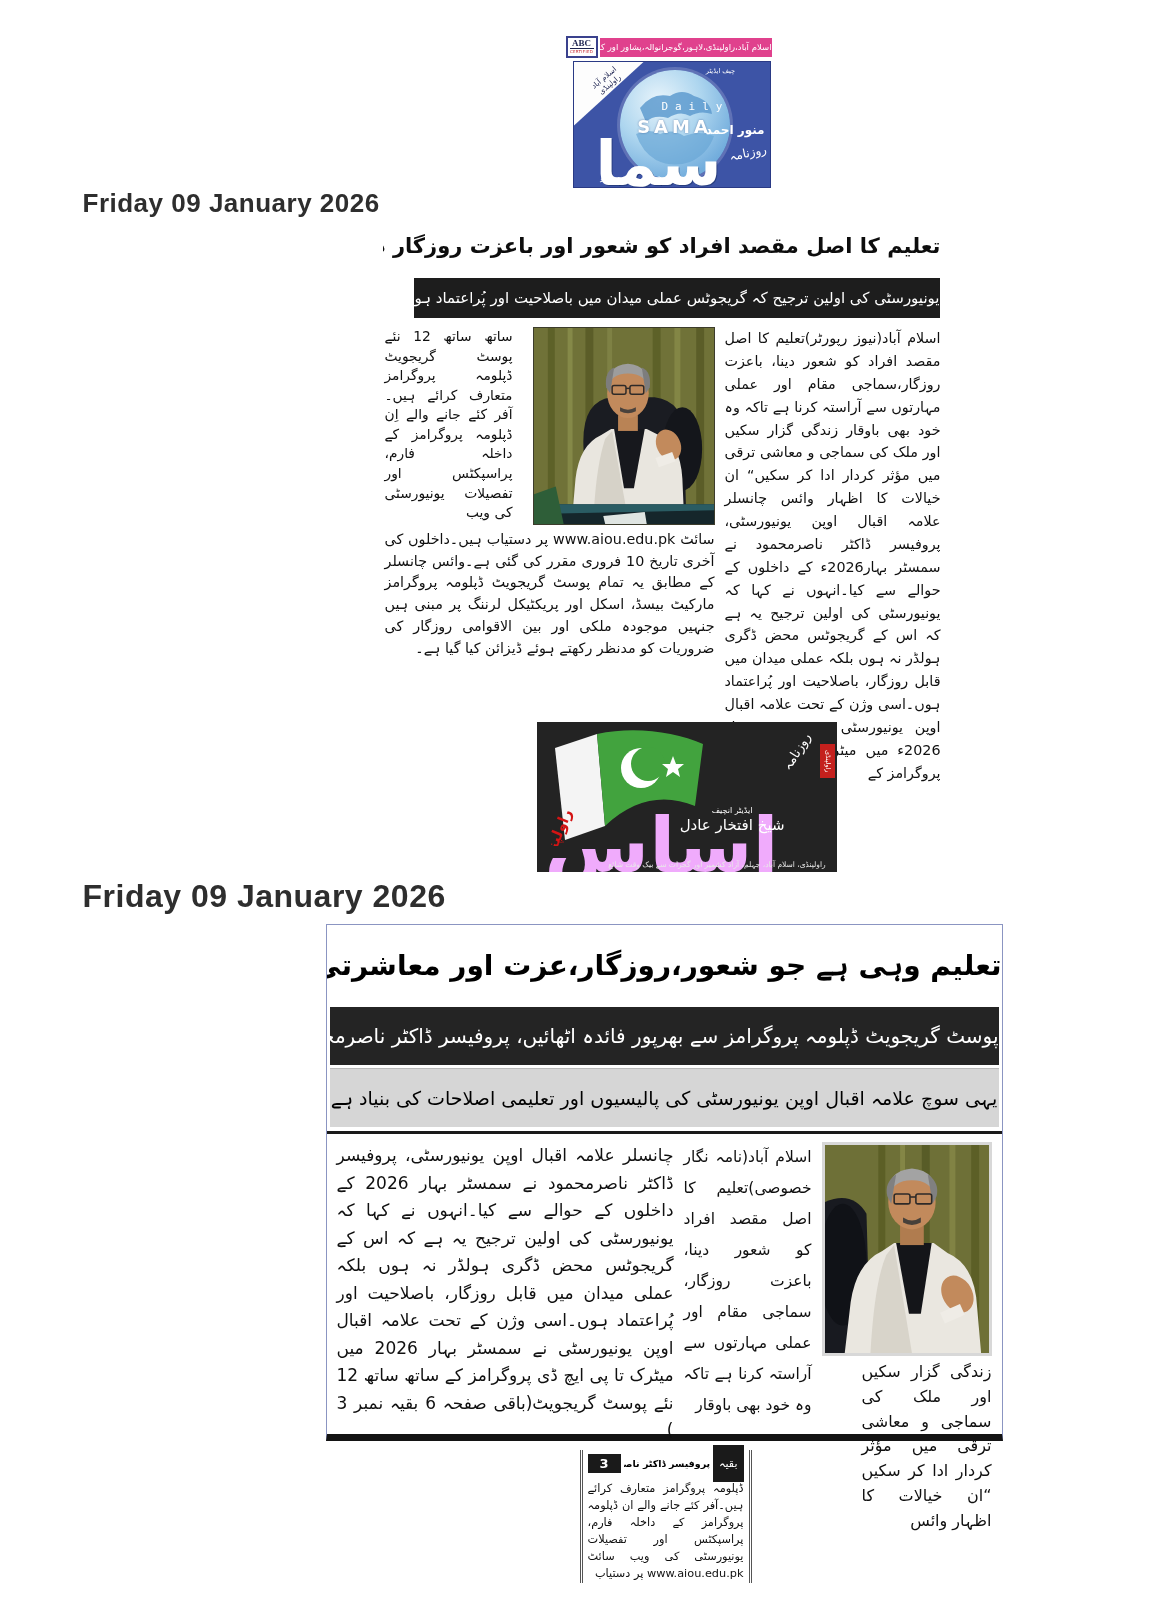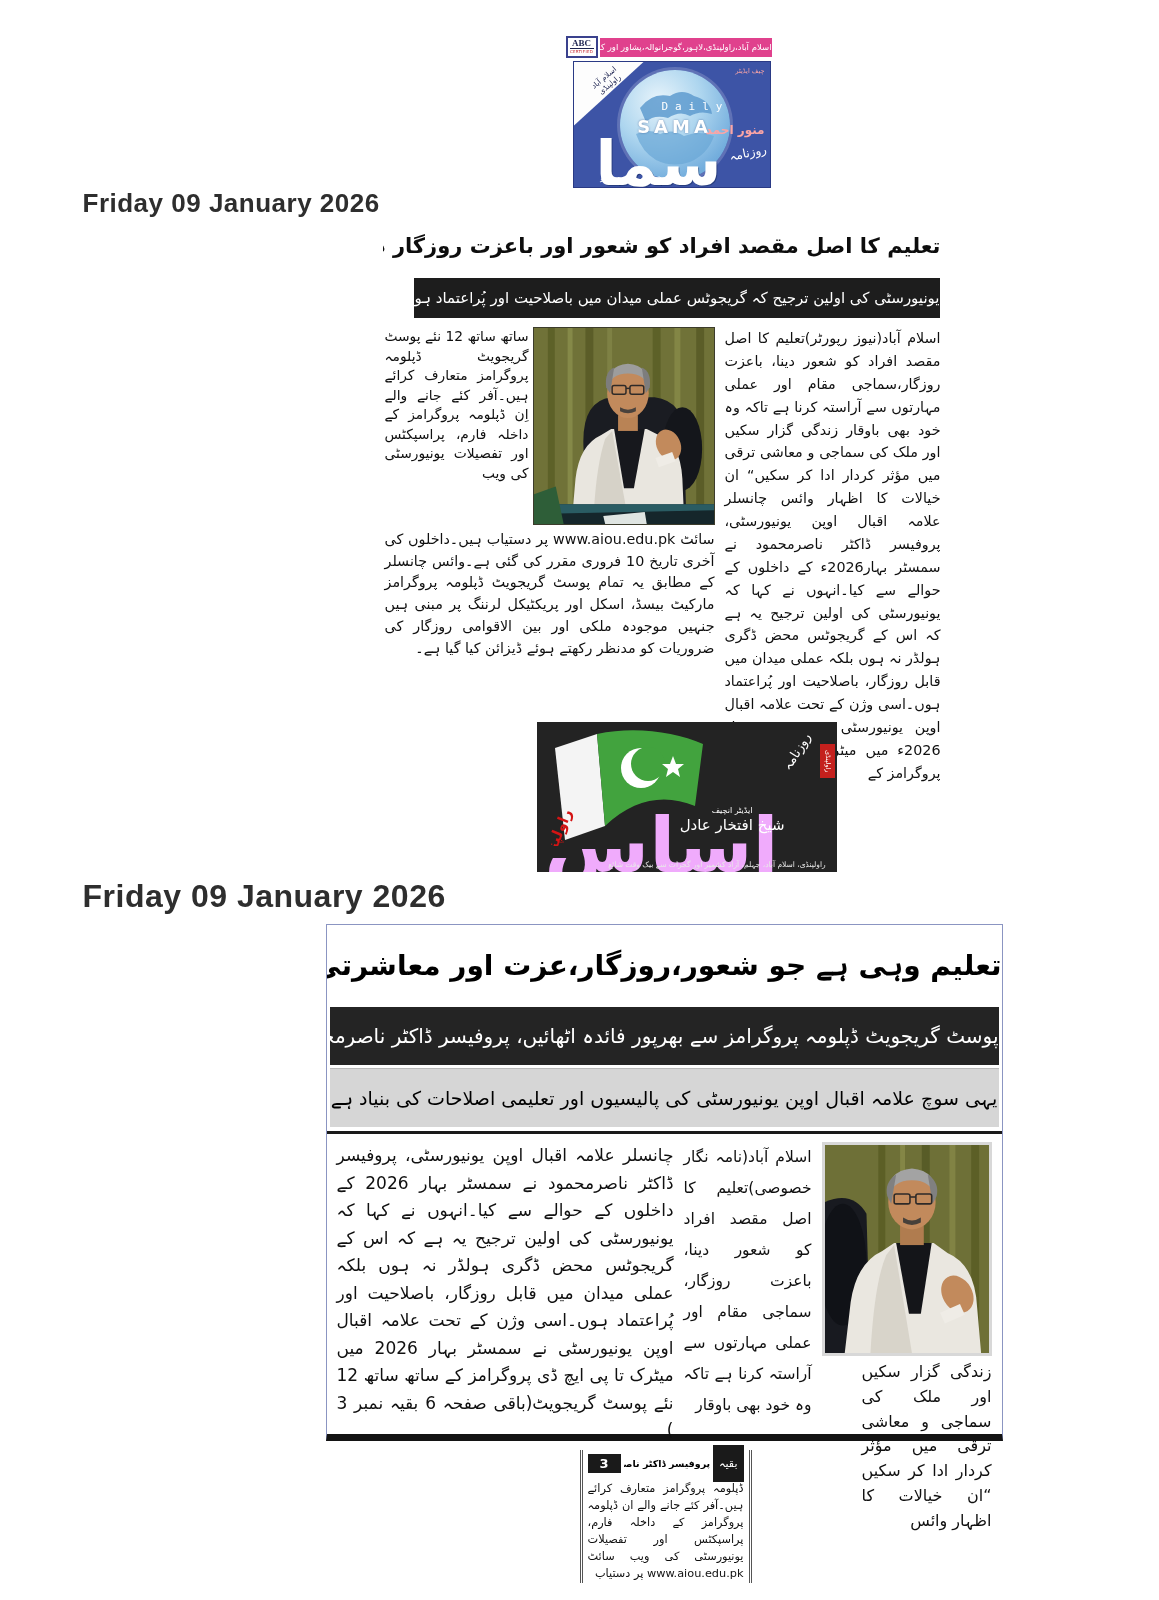--- a/index.html
+++ b/index.html
@@ -24,37 +24,37 @@
               box-shadow:0 0 0 3px rgba(255,255,255,.18);}
   .sama-globe svg{position:absolute;left:0;top:0;}
   .sama-daily{position:absolute;left:0;top:30px;width:100%;text-align:right;color:#fff;
               font-size:11px;letter-spacing:7px;text-indent:7px;font-family:"DejaVu Sans Mono",monospace;}
   .sama-word{position:absolute;left:0;top:46px;width:100%;text-align:center;color:#fff;
              font-size:18px;font-weight:700;letter-spacing:4px;text-shadow:0 0 2px rgba(30,60,120,.6);}
   .sama-corner{position:absolute;left:0;top:0;width:70px;height:64px;background:#fdfdfd;
                -webkit-clip-path:polygon(0 0,100% 0,0 100%);clip-path:polygon(0 0,100% 0,0 100%);}
   .sama-corner .t{position:absolute;left:-4px;top:10px;transform:rotate(-40deg);color:#1d2350;
                   font-size:7.5px;line-height:1.25;text-align:center;width:74px;}
-  .sama-chief{position:absolute;right:5px;top:5px;text-align:right;color:#fca5a5;}
+  .sama-chief{position:absolute;right:5px;top:5px;text-align:left;color:#ffffff;}
   .sama-chief .lbl{font-size:6.5px;display:block;}
   .sama-chief .nm{font-size:12px;font-weight:700;display:block;margin-top:48px;}
   .sama-rozanama{position:absolute;right:3px;top:84px;color:#fff;font-size:12px;transform:rotate(-12deg);}
   .sama-callig{position:absolute;left:4px;right:30px;bottom:-8px;text-align:center;color:#fff;
                font-size:62px;line-height:1;font-weight:700;text-shadow:1px 1px 0 rgba(20,40,90,.5);}
   .sama-editor{position:absolute;left:26px;bottom:3px;color:#fff;font-size:7.5px;}
   .date1{top:188px;font-size:26px;}
   .headline1{left:300px;top:221px;width:558px;height:52px;font-size:21px;font-weight:700;color:#0d0d0d;
              text-align:center;line-height:50px;white-space:nowrap;overflow:hidden;}
   .blackbar1{left:331px;top:278px;width:526px;height:40px;background:#1d1d1d;color:#fff;
              font-size:15px;line-height:40px;text-align:center;white-space:nowrap;overflow:hidden;}
   .article1{left:302px;top:327px;width:556px;display:flex;flex-direction:row;direction:rtl;gap:10px;
             color:#101010;text-align:justify;}
   .a1-col-right{width:216px;font-size:14.3px;line-height:1.6;}
   .a1-left-wrap{flex:1;display:flex;flex-direction:column;}
-  .a1-top{display:flex;direction:rtl;gap:4px;}
+  .a1-top{display:flex;direction:rtl;gap:20px;}
   .photo1-frame{width:182px;height:198px;border:1px solid #3c3c2c;box-sizing:border-box;flex:none;}
   .photo1-frame svg{display:block;width:100%;height:100%;}
   .a1-col-left{flex:1;font-size:13.8px;line-height:1.42;}
   .a1-merged{font-size:14.3px;line-height:1.52;margin-top:4px;}
   
   .asas-box{left:454px;top:722px;width:300px;height:150px;background:#232323;overflow:hidden;}
   .asas-flag{position:absolute;left:4px;top:4px;}
   .asas-callig{position:absolute;left:2px;right:58px;bottom:-12px;text-align:right;color:#f0abfc;
                font-size:76px;line-height:1;font-weight:700;}
   .asas-rozanama{position:absolute;right:20px;top:22px;color:#fff;font-size:13px;transform:rotate(-58deg);}

